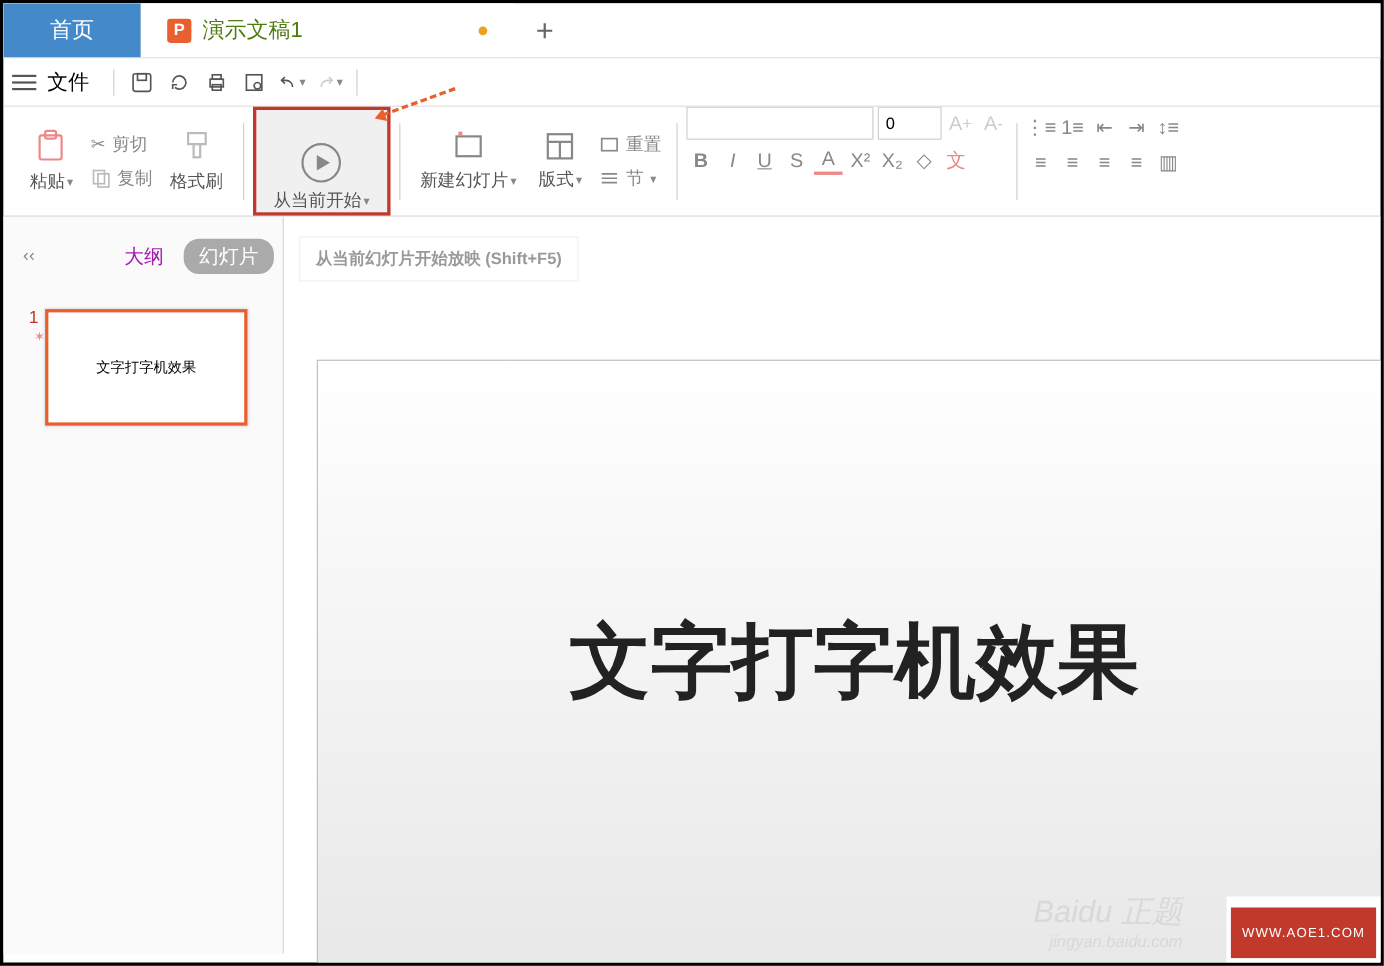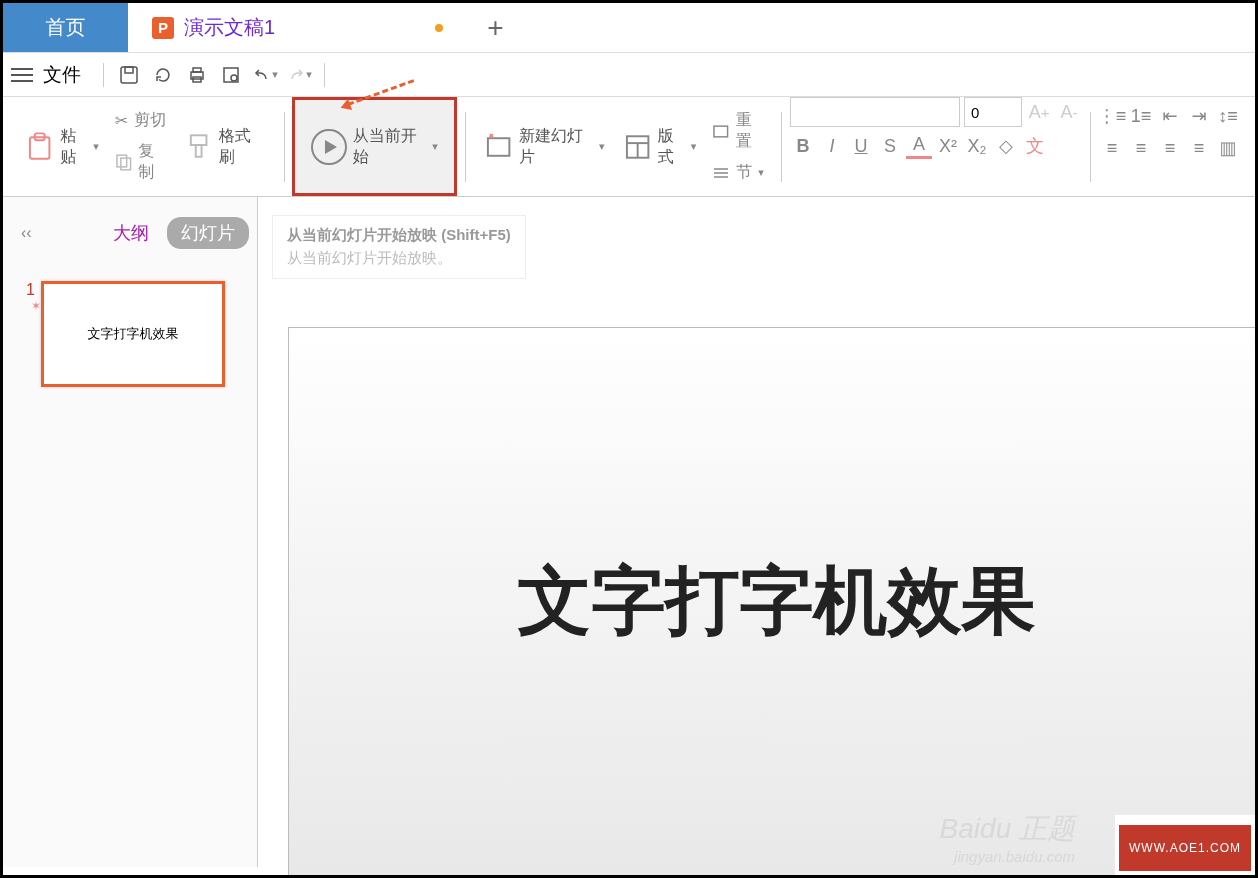--- a/index.html
+++ b/index.html
@@ -4,39 +4,39 @@
 <style>
 * { box-sizing: border-box; margin: 0; padding: 0; font-family: "Microsoft YaHei", sans-serif; }
 body { width: 1258px; height: 878px; background: #fff; overflow: hidden; position: relative; border: 3px solid #000; }
 
 
 .titlebar { height: 50px; display: flex; align-items: stretch; border-bottom: 1px solid #ddd; background: #fff; }
 .home-btn { width: 125px; background: #448aca; color: #fff; display: flex; align-items: center; justify-content: center; font-size: 20px; }
 .tab { display: flex; align-items: center; padding: 0 24px; gap: 10px; position: relative; }
 .tab-active { background: #fff; }
 .tab-icon { width: 22px; height: 22px; background: #e95f2e; border-radius: 3px; display: flex; align-items: center; justify-content: center; color: #fff; font-size: 15px; font-weight: bold; }
-.tab-label { font-size: 20px; color: #6d28d9; }
+.tab-label { font-size: 20px; color: #4d7c0f; }
 .tab-dirty { width: 8px; height: 8px; background: #f0a020; border-radius: 50%; margin-left: 150px; }
 .tab-new { padding: 0 20px; display: flex; align-items: center; font-size: 28px; color: #666; }
 
 
 .menubar { height: 44px; display: flex; align-items: center; padding: 0 8px; gap: 4px; border-bottom: 1px solid #ddd; }
 .menu-hamburger { width: 22px; display: flex; flex-direction: column; gap: 4px; margin-right: 6px; }
 .menu-hamburger span { height: 2px; background: #555; }
 .menu-file { font-size: 19px; margin-right: 12px; }
 .menu-icon { width: 30px; height: 30px; display: flex; align-items: center; justify-content: center; font-size: 19px; color: #555; }
 .menu-sep { width: 1px; height: 24px; background: #ccc; margin: 0 6px; }
 .menu-tabs { display: flex; gap: 24px; margin-left: 16px; font-size: 19px; }
 .menu-tab-active { padding: 4px 14px; background: #e95f2e; color: #fff; border-radius: 4px; border: 3px solid #c0392b; }
 
 
 .ribbon { height: 100px; display: flex; align-items: center; border-bottom: 1px solid #ccc; padding: 0 8px; gap: 2px; }
 .ribbon-group { display: flex; align-items: center; height: 100%; padding: 0 6px; }
 .ribbon-sep { width: 1px; height: 70px; background: #ccc; }
-.big-btn { display: flex; flex-direction: row; align-items: center; justify-content: center; gap: 6px; padding: 0 10px; height: 100%; font-size: 16px; color: #555; }
+.big-btn { display: flex; flex-direction: column; align-items: center; justify-content: center; gap: 6px; padding: 0 10px; height: 100%; font-size: 16px; color: #555; }
 .big-btn-label { display: flex; align-items: center; gap: 2px; }
 .small-stack { display: flex; flex-direction: column; gap: 10px; padding: 0 6px; }
 .small-btn { display: flex; align-items: center; gap: 6px; font-size: 16px; color: #888; }
 .highlighted { border: 3px solid #c0392b; background: #f0f0f0; }
 .play-circle { width: 36px; height: 36px; border: 2px solid #888; border-radius: 50%; display: flex; align-items: center; justify-content: center; }
 .play-tri { width: 0; height: 0; border-left: 12px solid #888; border-top: 7px solid transparent; border-bottom: 7px solid transparent; margin-left: 3px; }
 .dropdown-caret { font-size: 11px; color: #888; }
 
 .font-row { display: flex; align-items: center; gap: 4px; }
 .font-input { width: 170px; height: 30px; border: 1px solid #ccc; padding: 0 6px; font-size: 15px; }
@@ -294,21 +294,20 @@
       </div>
       <div class="thumb">
         <span>文字打字机效果</span>
       </div>
     </div>
   </div>
 
   <div class="editor">
     <div class="tooltip">
       <div class="tooltip-title">从当前幻灯片开始放映 (Shift+F5)</div>
-      <div class="tooltip-desc">从当前幻灯片开始放映。</div>
     </div>
     <div class="page-marker">1</div>
     <div class="slide-canvas">
       <div class="slide-title">文字打字机效果</div>
     </div>
   </div>
 </div>
 
 <div class="watermark">
   <span>Baidu 正题</span>

